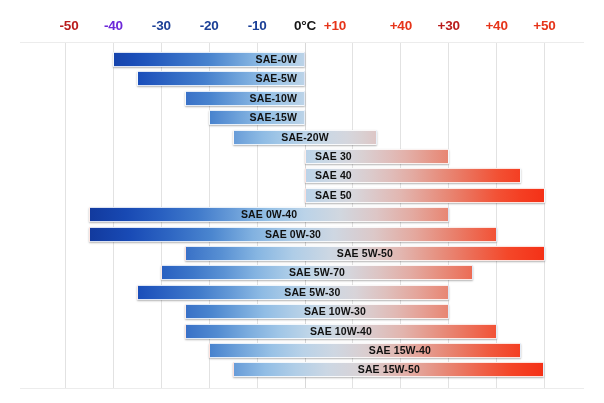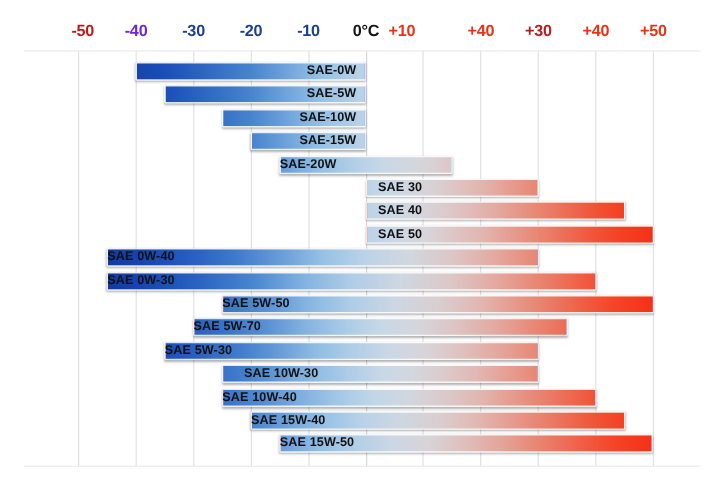--- a/index.html
+++ b/index.html
@@ -69,20 +69,21 @@
   .bar-label{
     position:absolute;
     top:0;
     height:15px;
     line-height:15px;
     font-size:10.5px;
     font-weight:bold;
     color:#111111;
     white-space:nowrap;
     letter-spacing:0.1px;
+    text-align:center;
   }
 </style>
 </head>
 <body>
 
 <div id="chart">
   <div id="gridlines">
       <div class="gridline" style="left: 65px;"></div>
       <div class="gridline" style="left: 112.9px;"></div>
       <div class="gridline" style="left: 160.8px;"></div>
@@ -166,20 +167,20 @@
       <div class="bar-row" style="left: 185.25px; top: 304.2px; width: 263.45px;">
         <div class="bar" style="width: 263.45px; background: linear-gradient(to right, rgb(57, 113, 199) 0%, rgb(75, 134, 207) 10%, rgb(110, 162, 218) 20%, rgb(145, 189, 229) 30%, rgb(173, 204, 231) 40%, rgb(198, 216, 231) 50%, rgb(211, 215, 222) 60%, rgb(219, 203, 204) 70%, rgb(225, 185, 180) 80%, rgb(229, 160, 149) 90%, rgb(232, 134, 115) 100%);"></div>
         <div class="bar-label" style="left: 0px; width: 263.45px; padding-left: 18px;">SAE 10W-30</div>
       </div>
       <div class="bar-row" style="left: 185.25px; top: 323.6px; width: 311.35px;">
         <div class="bar" style="width: 311.35px; background: linear-gradient(to right, rgb(57, 113, 199) 0%, rgb(82, 139, 209) 10%, rgb(123, 172, 222) 20%, rgb(160, 198, 231) 30%, rgb(192, 214, 232) 40%, rgb(209, 215, 223) 50%, rgb(219, 201, 202) 60%, rgb(226, 180, 173) 70%, rgb(230, 148, 133) 80%, rgb(235, 116, 94) 90%, rgb(242, 82, 54) 100%);"></div>
         <div class="bar-label" style="left: 0px; width: 311.35px;">SAE 10W-40</div>
       </div>
       <div class="bar-row" style="left: 209.2px; top: 343px; width: 311.35px;">
         <div class="bar" style="width: 311.35px; background: linear-gradient(to right, rgb(72, 131, 206) 0%, rgb(113, 164, 219) 10%, rgb(153, 194, 230) 20%, rgb(185, 210, 232) 30%, rgb(206, 215, 226) 40%, rgb(218, 206, 208) 50%, rgb(225, 185, 180) 60%, rgb(229, 155, 143) 70%, rgb(233, 124, 103) 80%, rgb(240, 90, 63) 90%, rgb(244, 63, 35) 100%);"></div>
-        <div class="bar-label" style="left: 0px; width: 311.35px;">SAE 15W-40</div>
+        <div class="bar-label" style="left: 0px; width: 311.35px; padding-left: 35px;">SAE 15W-40</div>
       </div>
       <div class="bar-row" style="left: 233.15px; top: 362.4px; width: 311.35px;">
         <div class="bar" style="width: 311.35px; background: linear-gradient(to right, rgb(104, 156, 216) 0%, rgb(145, 189, 229) 10%, rgb(177, 206, 231) 20%, rgb(203, 215, 228) 30%, rgb(216, 211, 215) 40%, rgb(223, 190, 187) 50%, rgb(228, 163, 152) 60%, rgb(232, 131, 112) 70%, rgb(239, 98, 73) 80%, rgb(244, 68, 38) 90%, rgb(244, 49, 23) 100%);"></div>
         <div class="bar-label" style="left: 0px; width: 311.35px;">SAE 15W-50</div>
       </div>
     </div>
 </div>
 
 </body></html>

